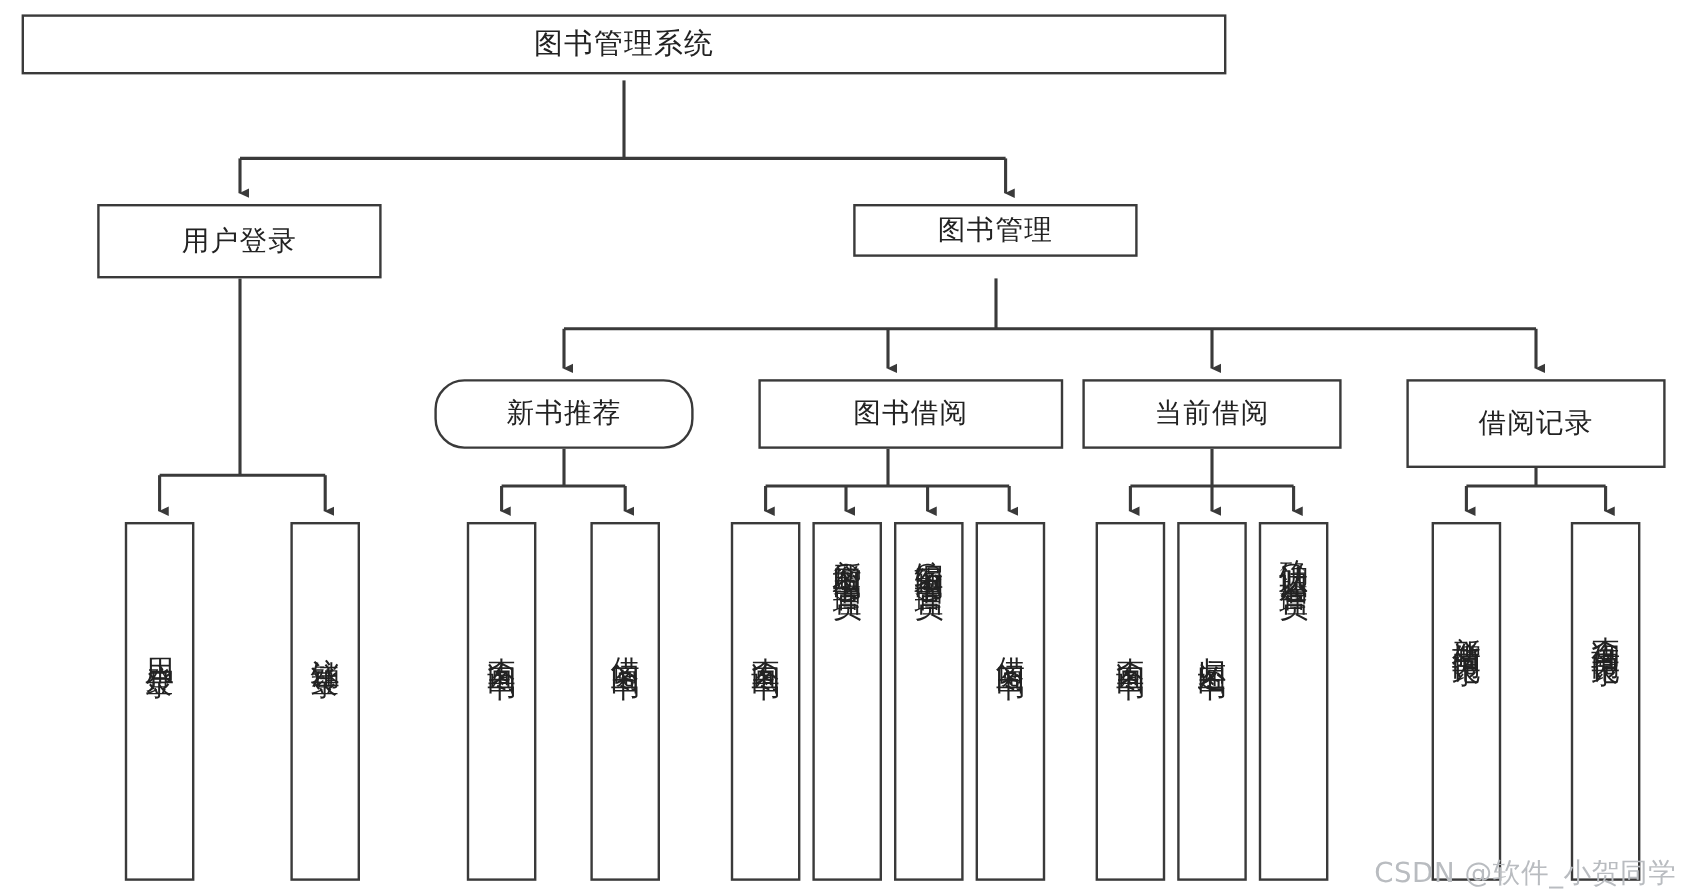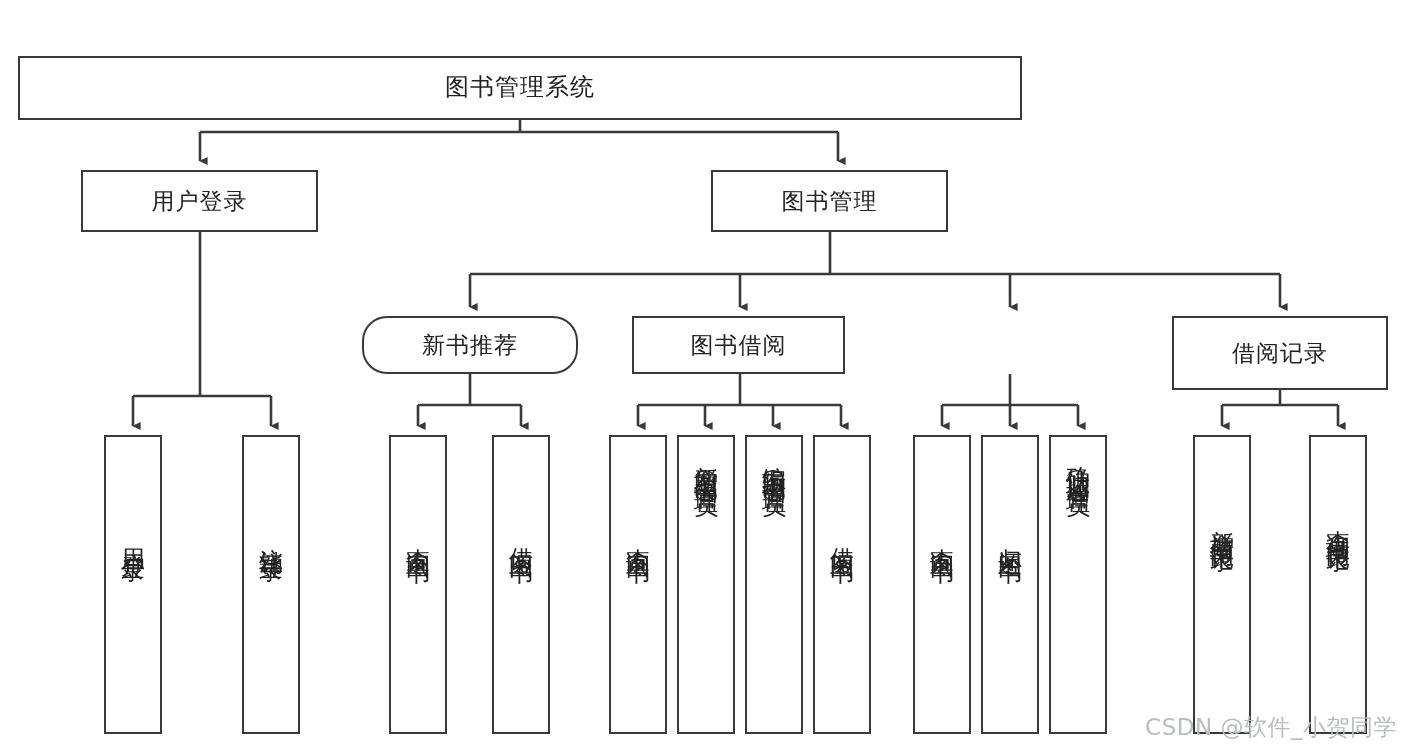--- a/index.html
+++ b/index.html
@@ -114,36 +114,39 @@
       <path d="M1010,405 L1010,426" marker-end="url(#arw)"></path>
       <path d="M1078,405 L1078,426" marker-end="url(#arw)"></path>
 
       <path d="M1280,374 L1280,405"></path>
       <path d="M1222,405 L1338,405"></path>
       <path d="M1222,405 L1222,426" marker-end="url(#arw)"></path>
       <path d="M1338,405 L1338,426" marker-end="url(#arw)"></path>
     </g>
   </svg>
 
-  <div class="node h-node root" style="left:18px;top:12px;width:1004px;height:64px;margin-top:44px;">
+  <div class="node h-node root" style="left:18px;top:12px;width:1004px;height:50px;">
     <span class="lbl">图书管理系统</span>
   </div>
 
   <div class="node h-node" style="left:81px;top:170px;width:237px;height:62px;">
     <span class="lbl">用户登录</span>
   </div>
-  <div class="node h-node" style="left:711px;top:170px;width:237px;height:62px;">
+  <div class="node h-node" style="left:711px;top:170px;width:237px;height:44px;">
     <span class="lbl">图书管理</span>
   </div>
 
   <div class="node h-node" style="left:362px;top:316px;width:216px;height:58px;border-radius:25px;">
     <span class="lbl">新书推荐</span>
   </div>
-  <div class="node h-node" style="left:632px;top:316px;width:213px;height:58px;">
+  <div class="node h-node" style="left:632px;top:316px;width:254px;height:58px;">
     <span class="lbl">图书借阅</span>
+  </div>
+  <div class="node h-node" style="left:902px;top:316px;width:216px;height:58px;">
+    <span class="lbl">当前借阅</span>
   </div>
   <div class="node h-node" style="left:1172px;top:316px;width:216px;height:74px;">
     <span class="lbl">借阅记录</span>
   </div>
 
   <div class="node leaf mid" style="left:104px;top:435px;width:58px;height:299px;">
     <span class="lbl">用户登录</span>
   </div>
   <div class="node leaf mid" style="left:242px;top:435px;width:58px;height:299px;">
     <span class="lbl">注销登录</span>

